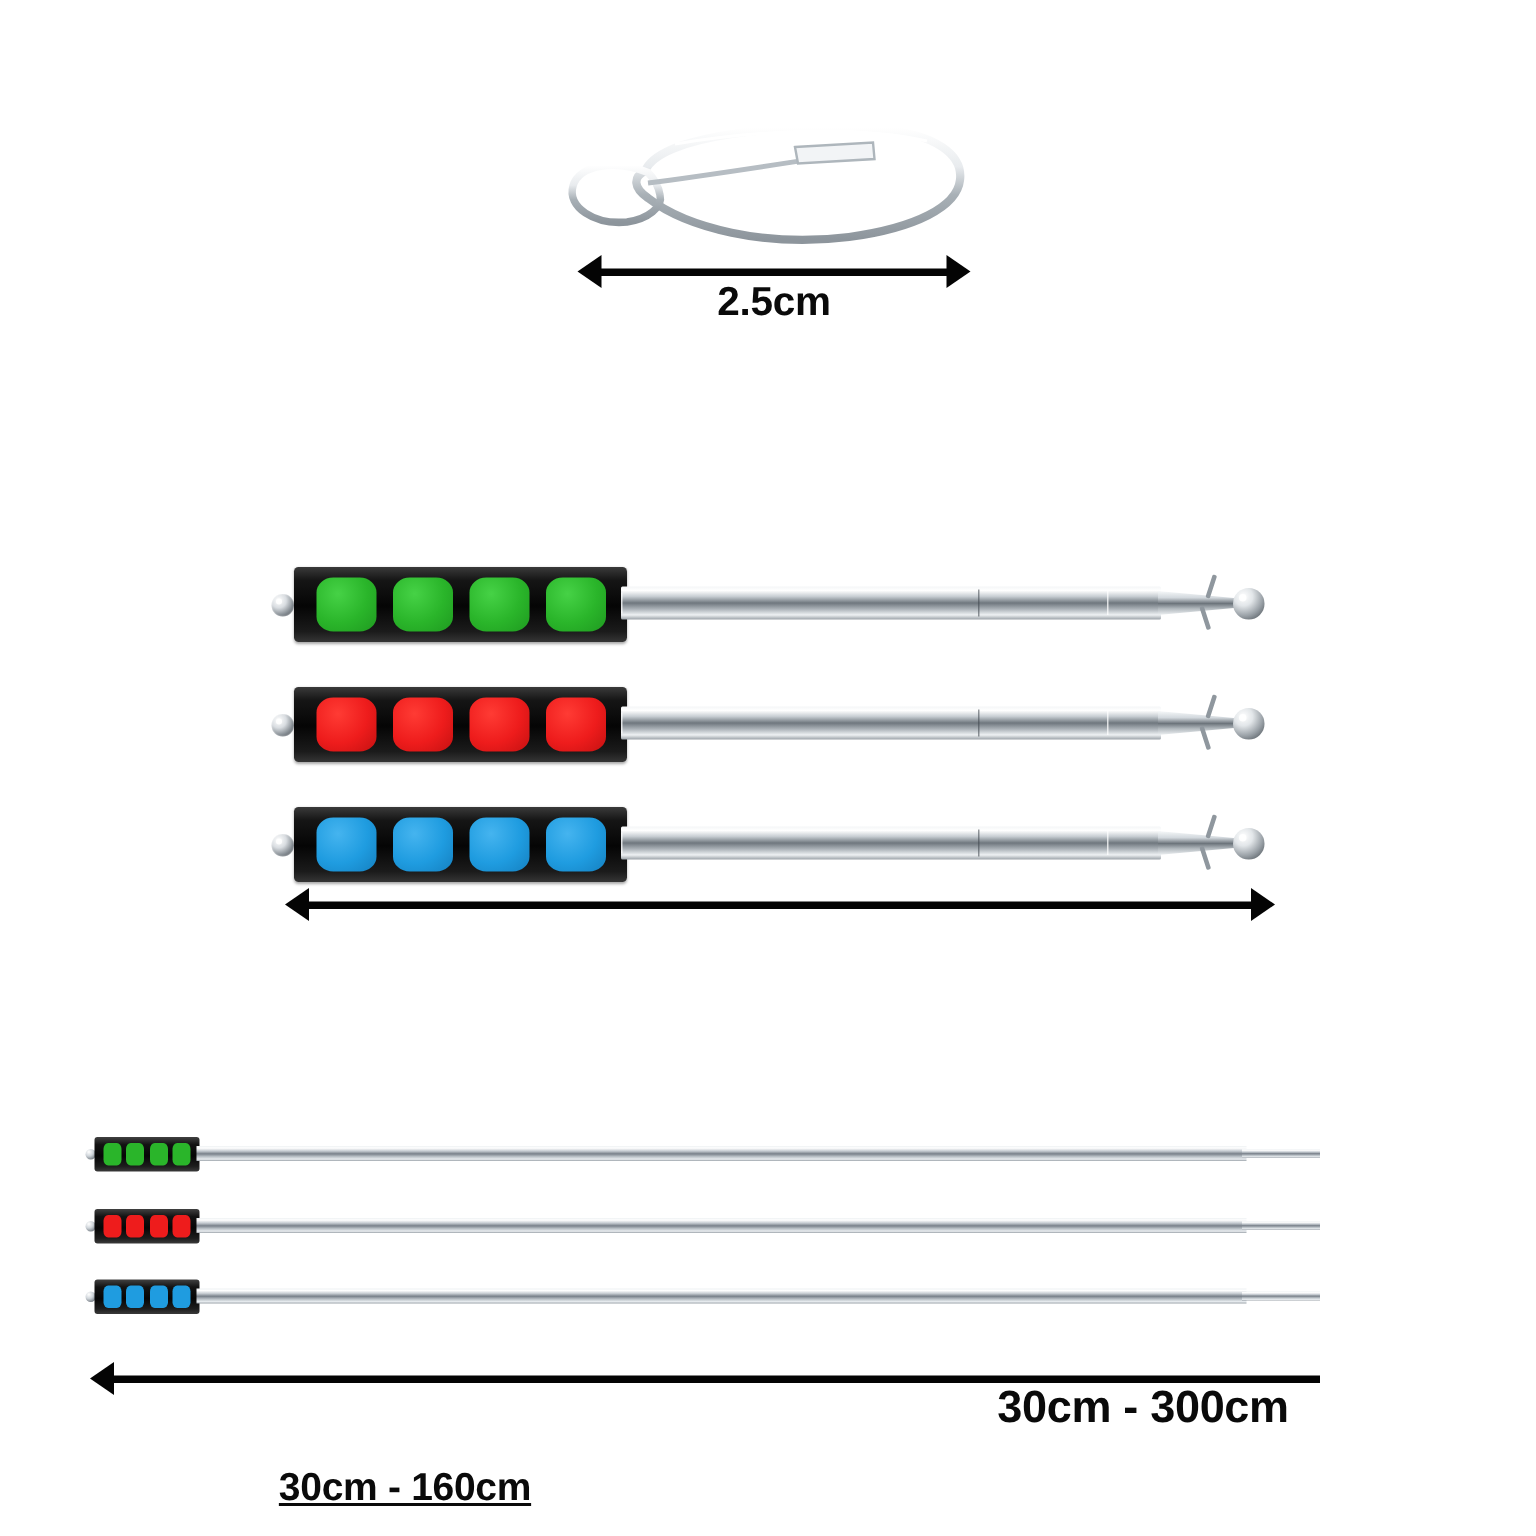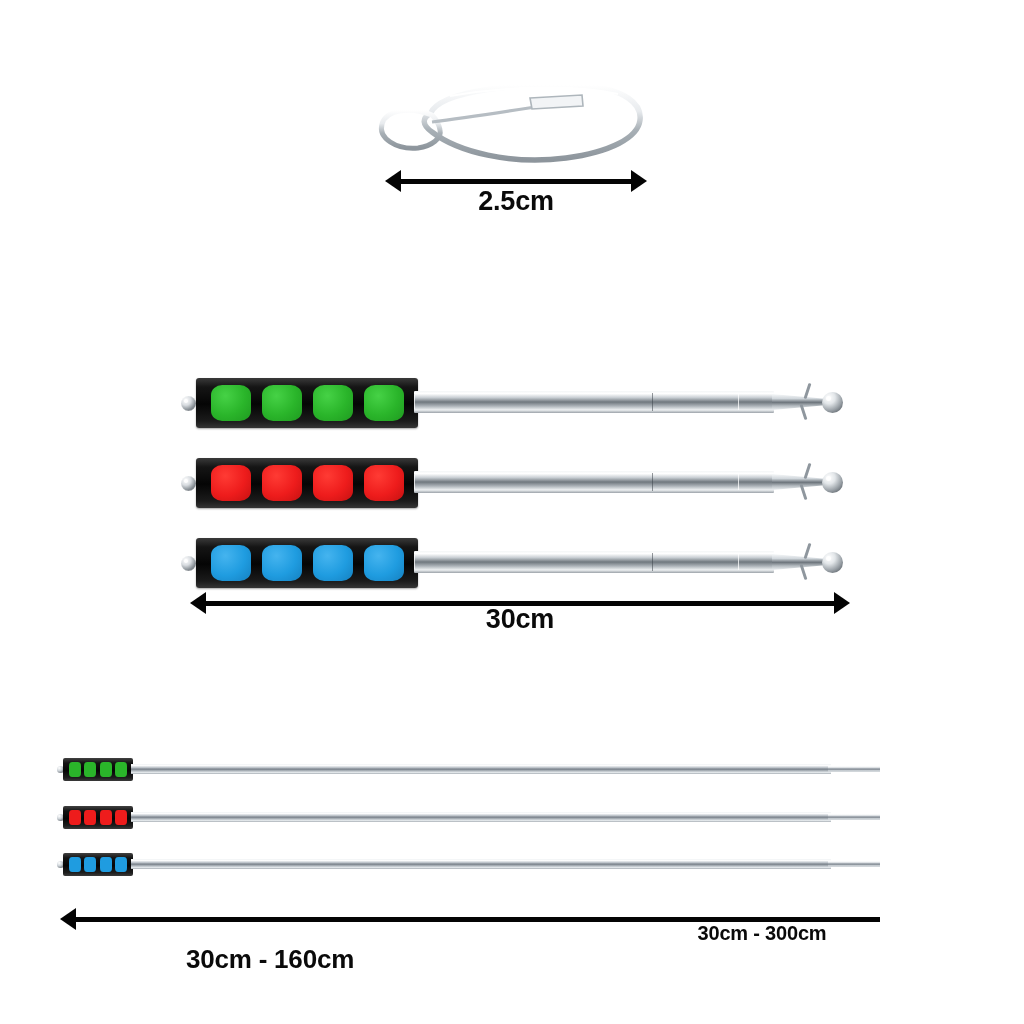--- a/index.html
+++ b/index.html
@@ -276,21 +276,20 @@
     <div class="tip-hook" style="left:806px; top:543px; width:3px; height:16px; transform:rotate(18deg);"></div>
     <div class="tip-hook" style="left:802px; top:564px; width:3px; height:16px; transform:rotate(-18deg);"></div>
     <div class="tip-ball" style="left:822px; top:552px; width:21px; height:21px;"></div>
   </div>
 
   <div class="dim-arrow" style="left:190px; top:592px; width:660px;">
     <div class="head left"></div>
     <div class="bar"></div>
     <div class="head right"></div>
   </div>
-  <div class="dim-label" style="left:190px; top:604px; width:660px; font-size:27px;">30cm</div>
 
   <div class="pointer">
     <div class="mini-knob" style="left:57px; top:766px; width:7px; height:7px;"></div>
     <div class="mini-handle" style="left:63px; top:758px; width:70px; height:23px; padding:0 4px;">
       <div class="mini-pad" style="width:12px; height:15px; background:#2ab52a;"></div>
       <div class="mini-pad" style="width:12px; height:15px; background:#2ab52a;"></div>
       <div class="mini-pad" style="width:12px; height:15px; background:#2ab52a;"></div>
       <div class="mini-pad" style="width:12px; height:15px; background:#2ab52a;"></div>
     </div>
     <div class="rod" style="left:131px; top:764px; width:700px; height:10px;"></div>
@@ -323,16 +322,16 @@
     <div class="rod" style="left:828px; top:861px; width:135px; height:6px;"></div>
     <div class="rod-ball" style="left:958px; top:858px; width:12px; height:12px;"></div>
   </div>
 
   <div class="dim-arrow" style="left:60px; top:908px; width:905px;">
     <div class="head left"></div>
     <div class="bar"></div>
     <div class="head right"></div>
   </div>
 
-  <div class="dim-label" style="left:120px; top:944px; width:300px; font-size:26px;">30cm - 160cm</div>
-  <div class="dim-label" style="left:612px; top:922px; width:300px; font-size:20px;">30cm - 300cm</div>
+  <div class="dim-label" style="left:120px; top:976px; width:300px; font-size:26px;text-decoration:underline;">30cm - 160cm</div>
+  <div class="dim-label" style="left:612px; top:922px; width:300px; font-size:30px;">30cm - 300cm</div>
 
 </div>
 
 </body></html>

